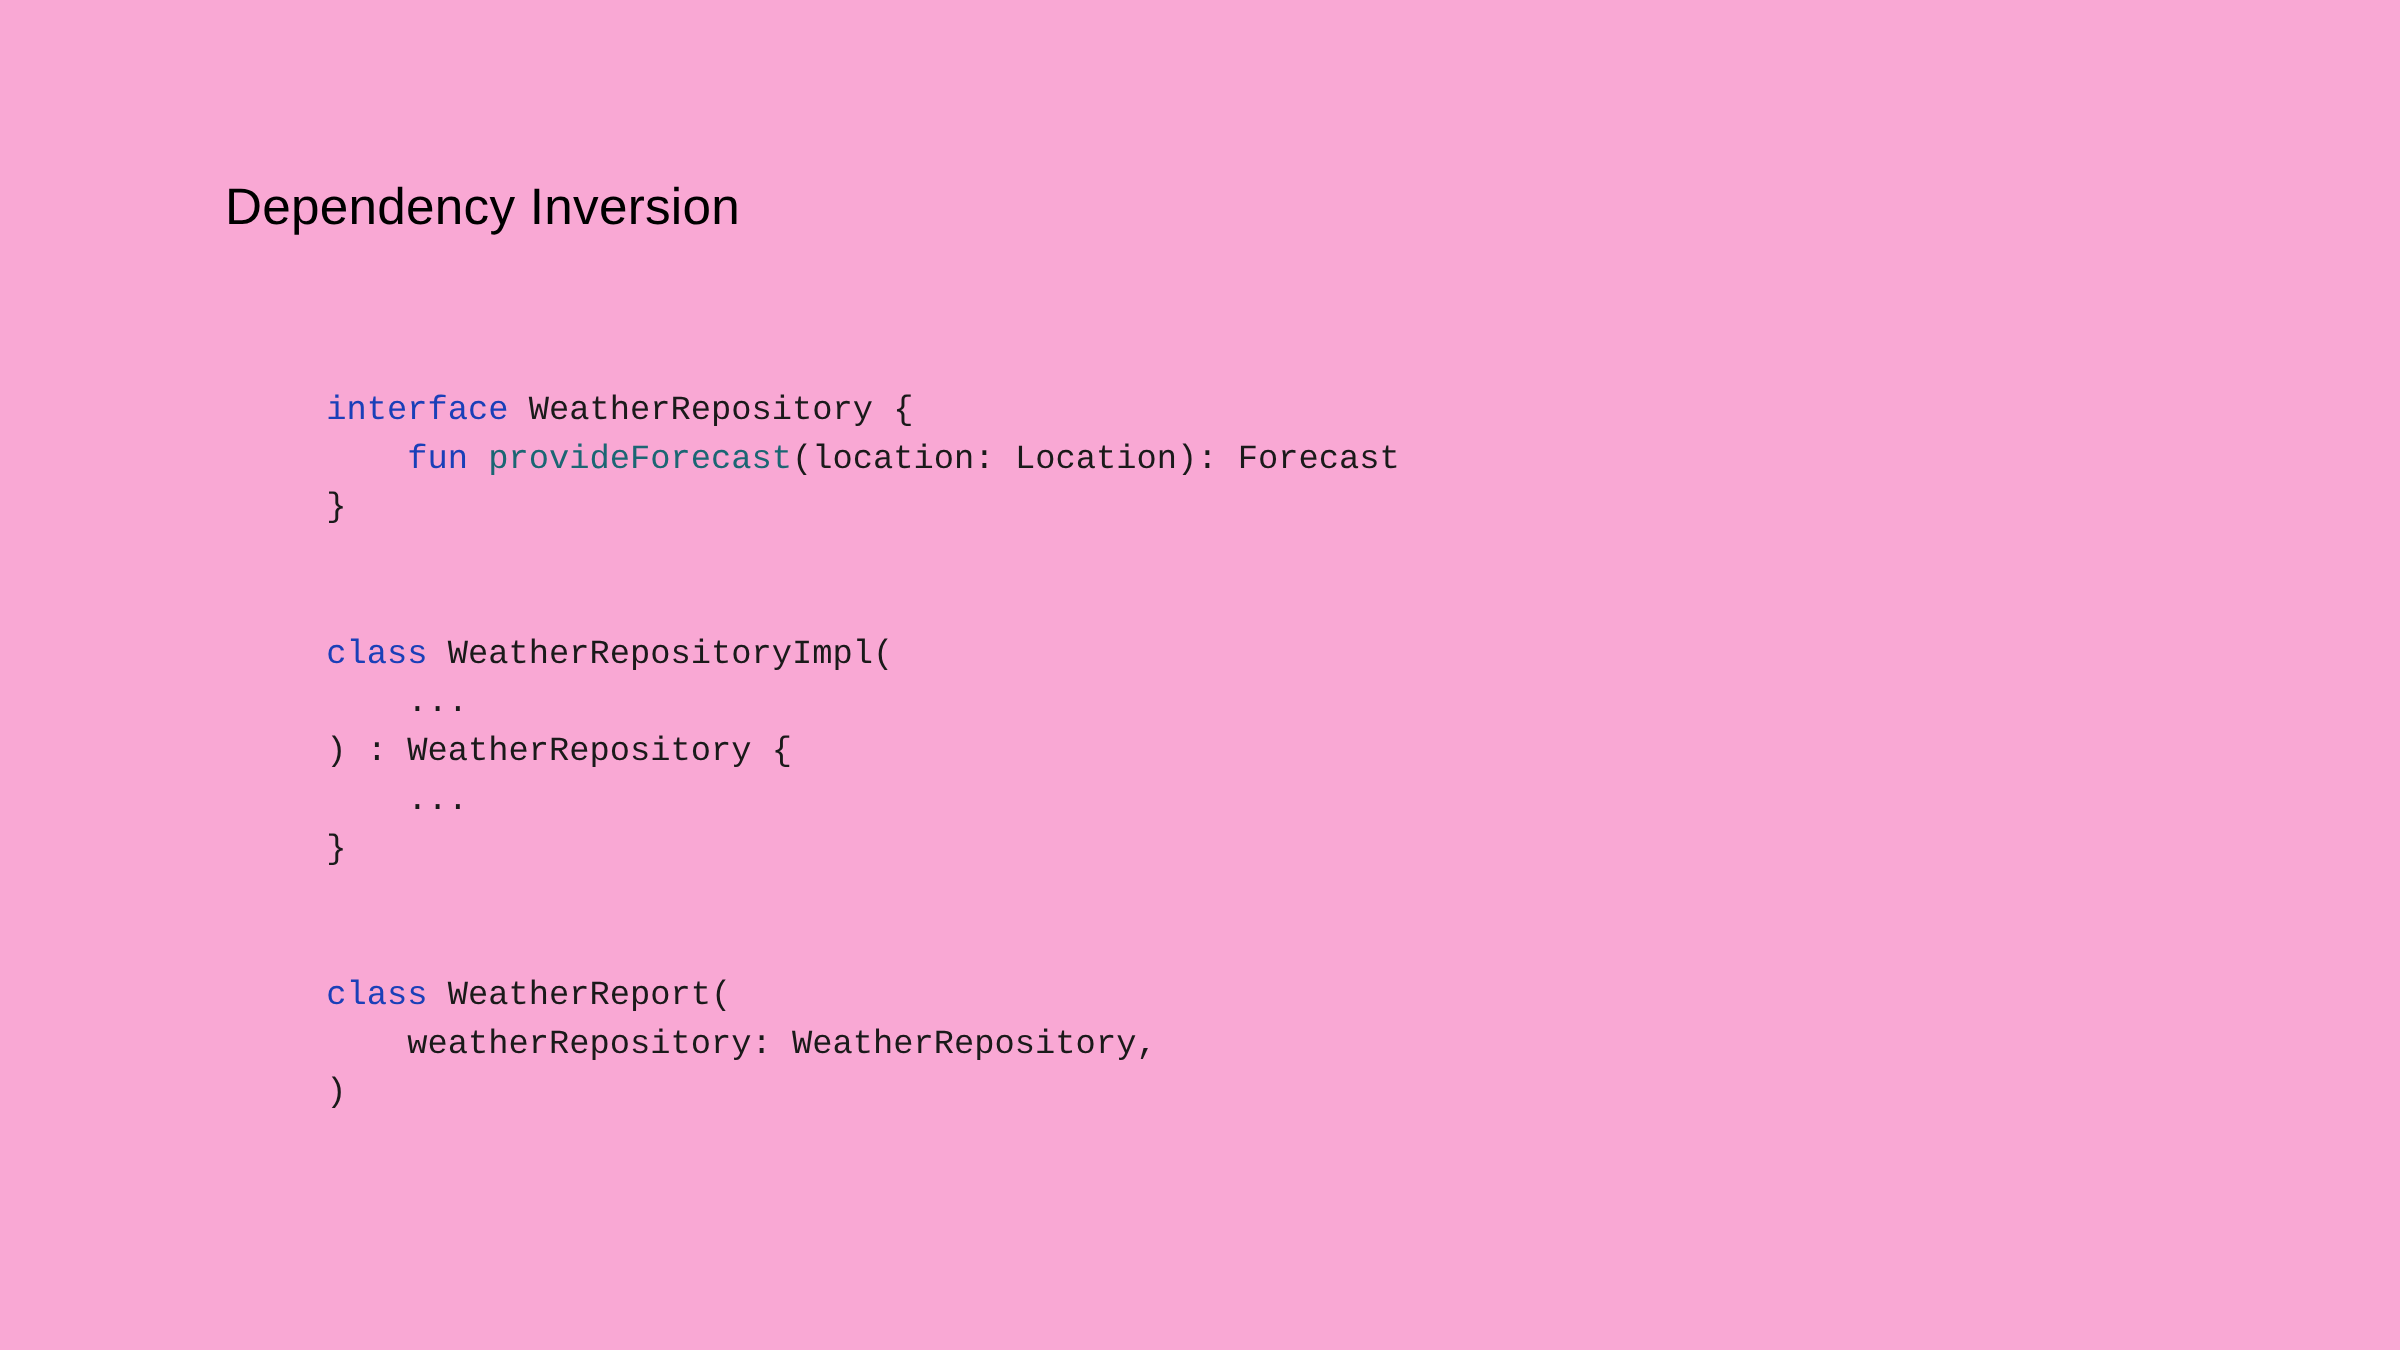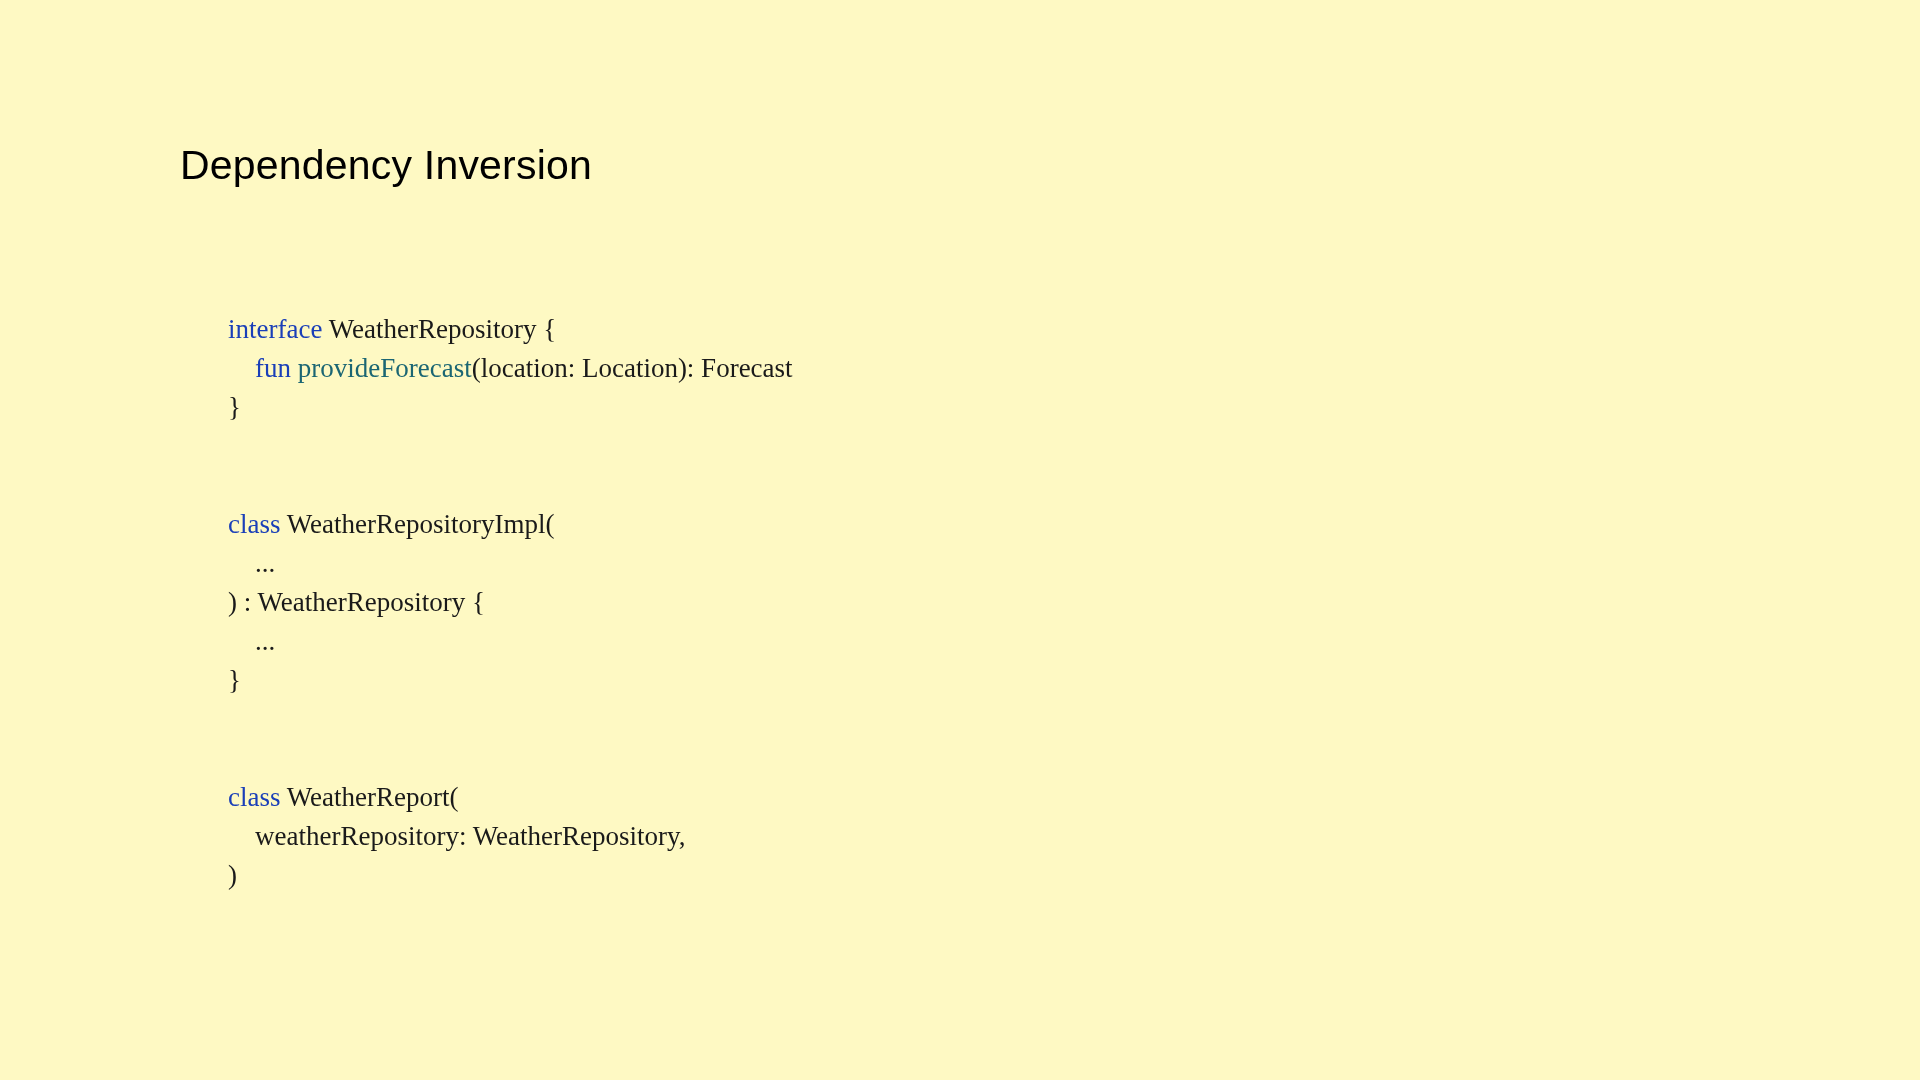--- a/index.html
+++ b/index.html
@@ -33,23 +33,23 @@
     font-size: 41px;
     font-weight: 400;
     letter-spacing: 0.2px;
     color: #000000;
     white-space: pre;
     line-height: 1.1;
   }
 
   #code-area {
     position: absolute;
-    left: 228px;
+    left: 261px;
     top: 310px;
-    font-family: Liberation Serif, serif;
+    font-family: Liberation Mono, monospace;
     font-size: 27px;
     line-height: 39px;
     color: #1a1a1a;
     white-space: pre;
   }
 
   .code-block {
     white-space: pre;
   }
 
@@ -70,19 +70,19 @@
   .tok-fn {
     color: #1b6673;
   }
   .tok-plain {
     color: #1a1a1a;
   }
 </style>
 </head>
 <body>
 
-<div id="slide" style="background: #fef9c3;">
+<div id="slide" style="background: #f9a8d4;">
 
   <div id="slide-title" style="color: rgb(0, 0, 0);">Dependency Inversion</div>
 
   <div id="code-area"><div class="code-block"><div class="code-line"><span class="tok-kw" style="color: rgb(26, 63, 184);">interface</span><span class="tok-plain" style="color: rgb(26, 26, 26);"> WeatherRepository {</span></div><div class="code-line"><span class="tok-plain" style="color: rgb(26, 26, 26);">    </span><span class="tok-kw" style="color: rgb(26, 63, 184);">fun</span><span class="tok-plain" style="color: rgb(26, 26, 26);"> </span><span class="tok-fn" style="color: rgb(27, 102, 115);">provideForecast</span><span class="tok-plain" style="color: rgb(26, 26, 26);">(location: Location): Forecast</span></div><div class="code-line"><span class="tok-plain" style="color: rgb(26, 26, 26);">}</span></div></div><div class="blank-line">&nbsp;</div><div class="blank-line">&nbsp;</div><div class="code-block"><div class="code-line"><span class="tok-kw" style="color: rgb(26, 63, 184);">class</span><span class="tok-plain" style="color: rgb(26, 26, 26);"> WeatherRepositoryImpl(</span></div><div class="code-line"><span class="tok-plain" style="color: rgb(26, 26, 26);">    ...</span></div><div class="code-line"><span class="tok-plain" style="color: rgb(26, 26, 26);">) : WeatherRepository {</span></div><div class="code-line"><span class="tok-plain" style="color: rgb(26, 26, 26);">    ...</span></div><div class="code-line"><span class="tok-plain" style="color: rgb(26, 26, 26);">}</span></div></div><div class="blank-line">&nbsp;</div><div class="blank-line">&nbsp;</div><div class="code-block"><div class="code-line"><span class="tok-kw" style="color: rgb(26, 63, 184);">class</span><span class="tok-plain" style="color: rgb(26, 26, 26);"> WeatherReport(</span></div><div class="code-line"><span class="tok-plain" style="color: rgb(26, 26, 26);">    weatherRepository: WeatherRepository,</span></div><div class="code-line"><span class="tok-plain" style="color: rgb(26, 26, 26);">)</span></div></div></div>
 
 </div>
 
 </body></html>

